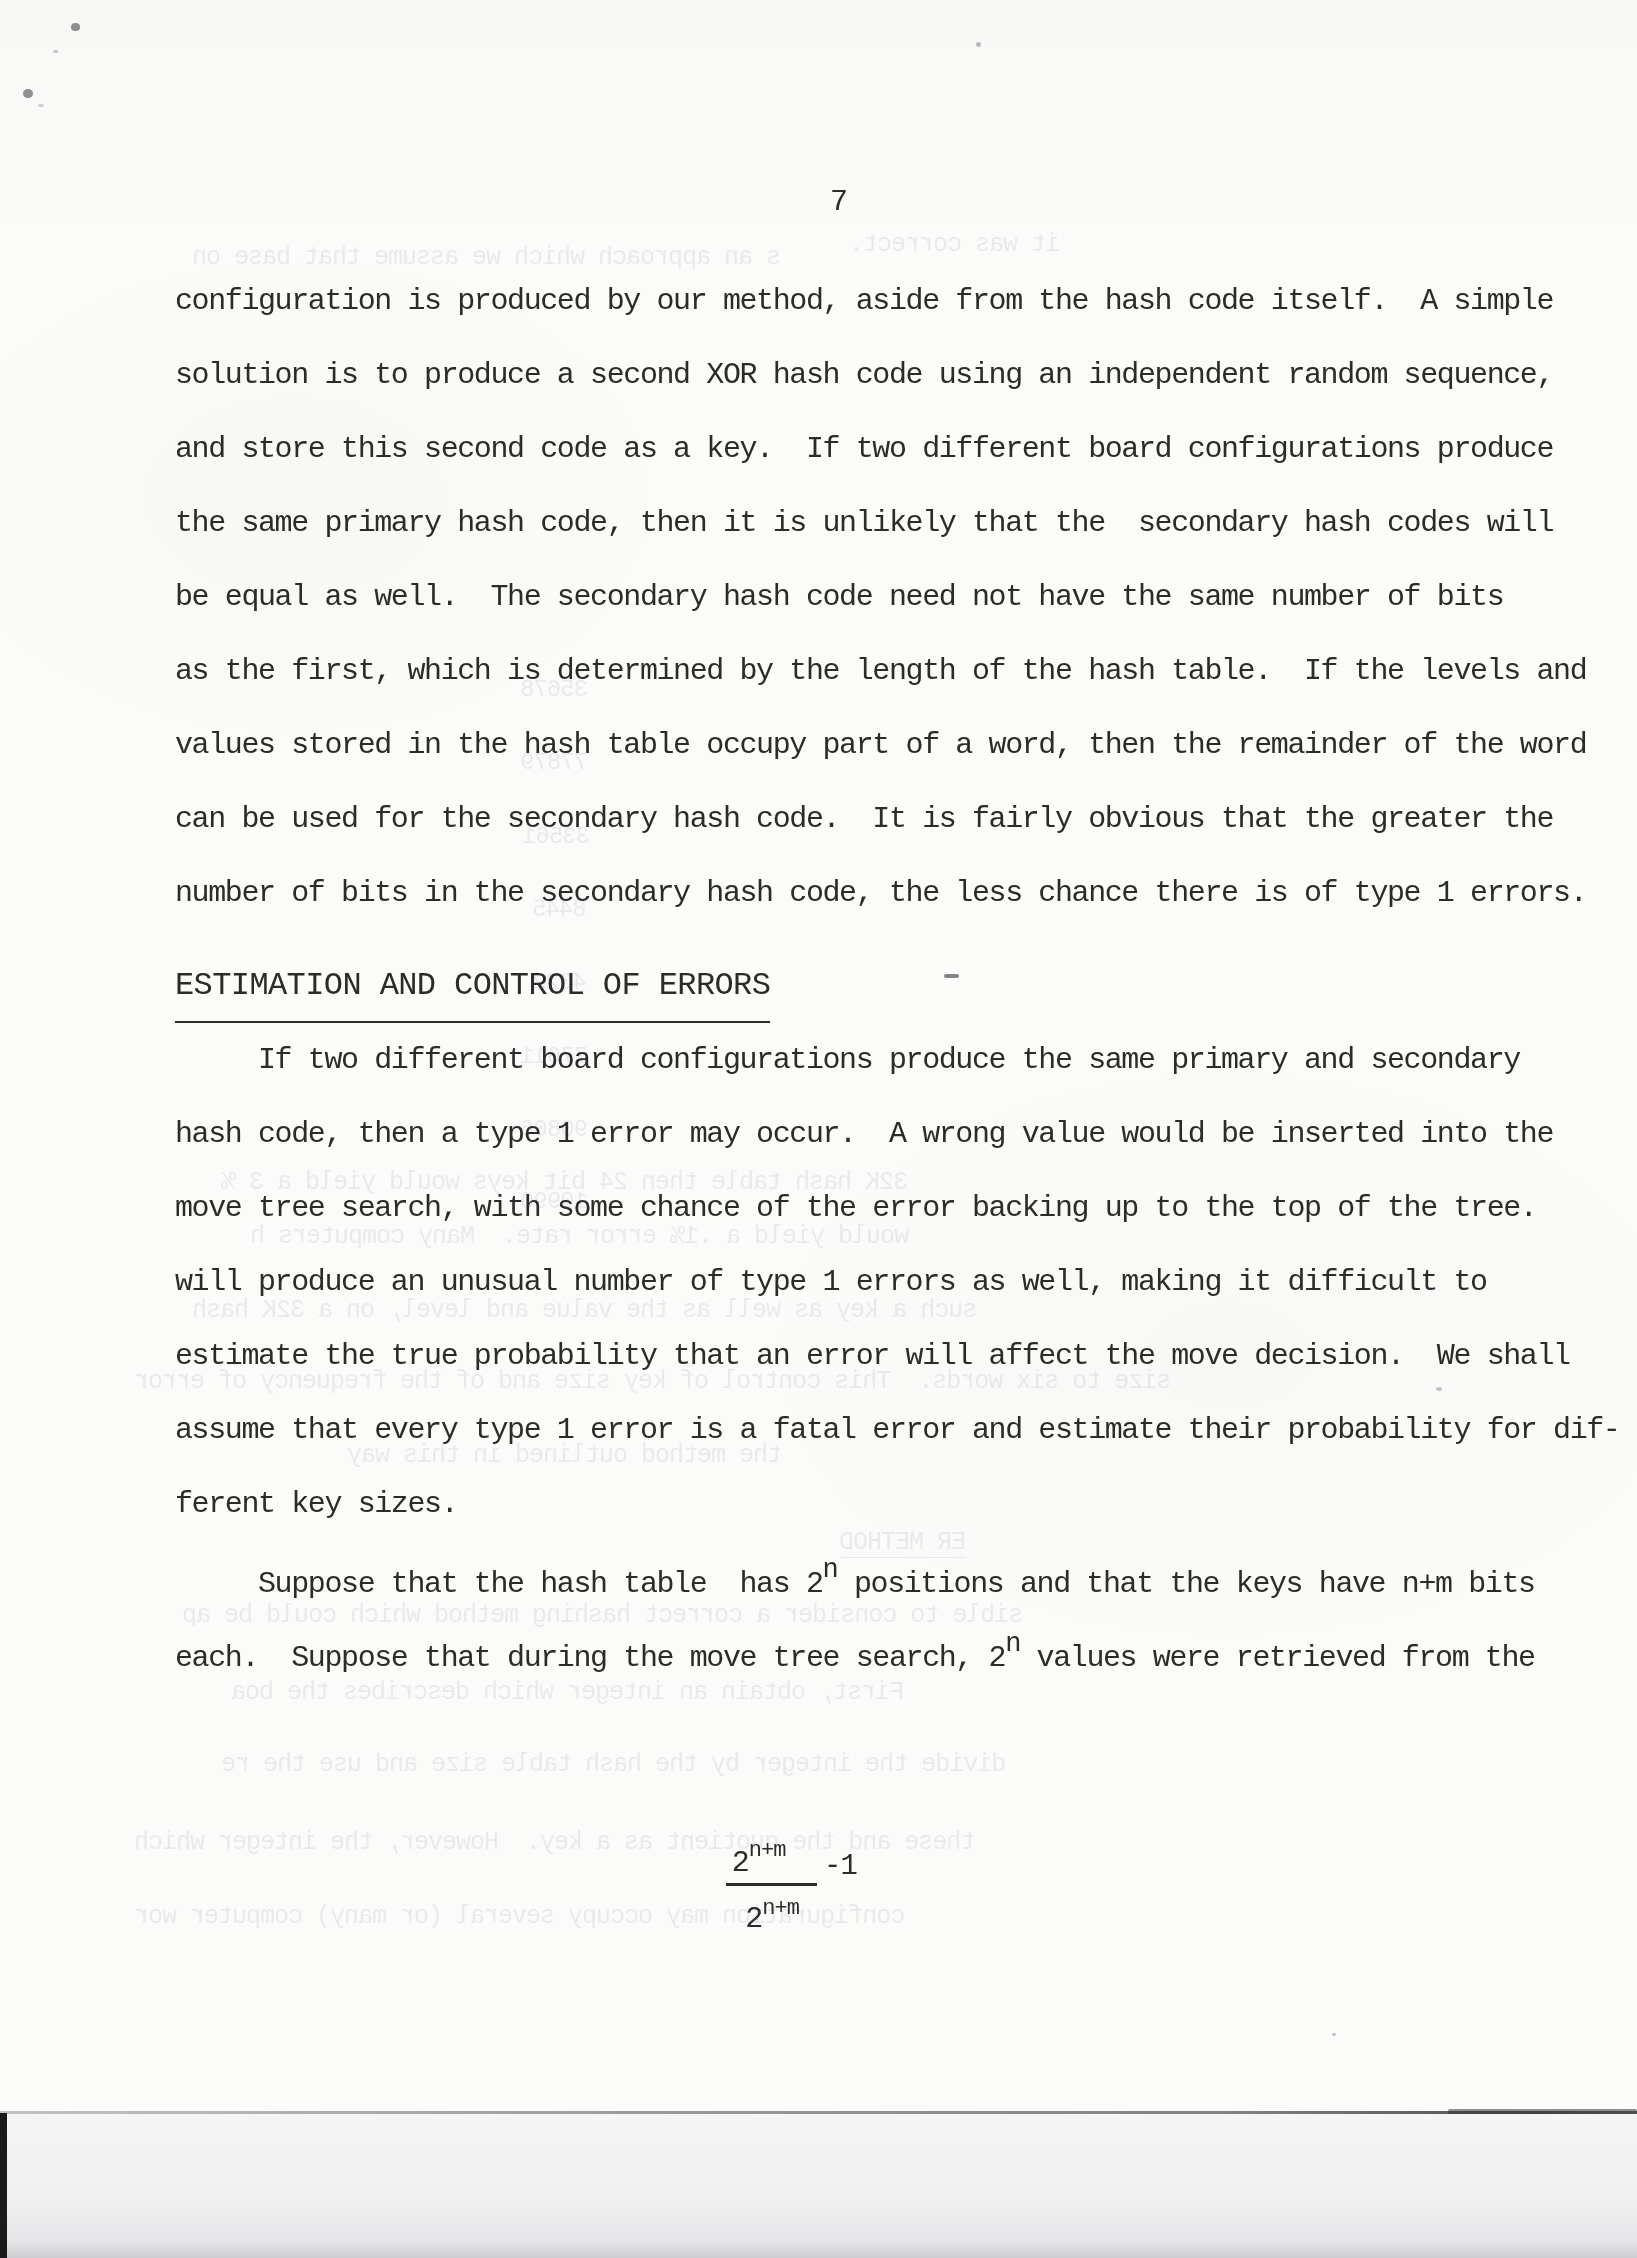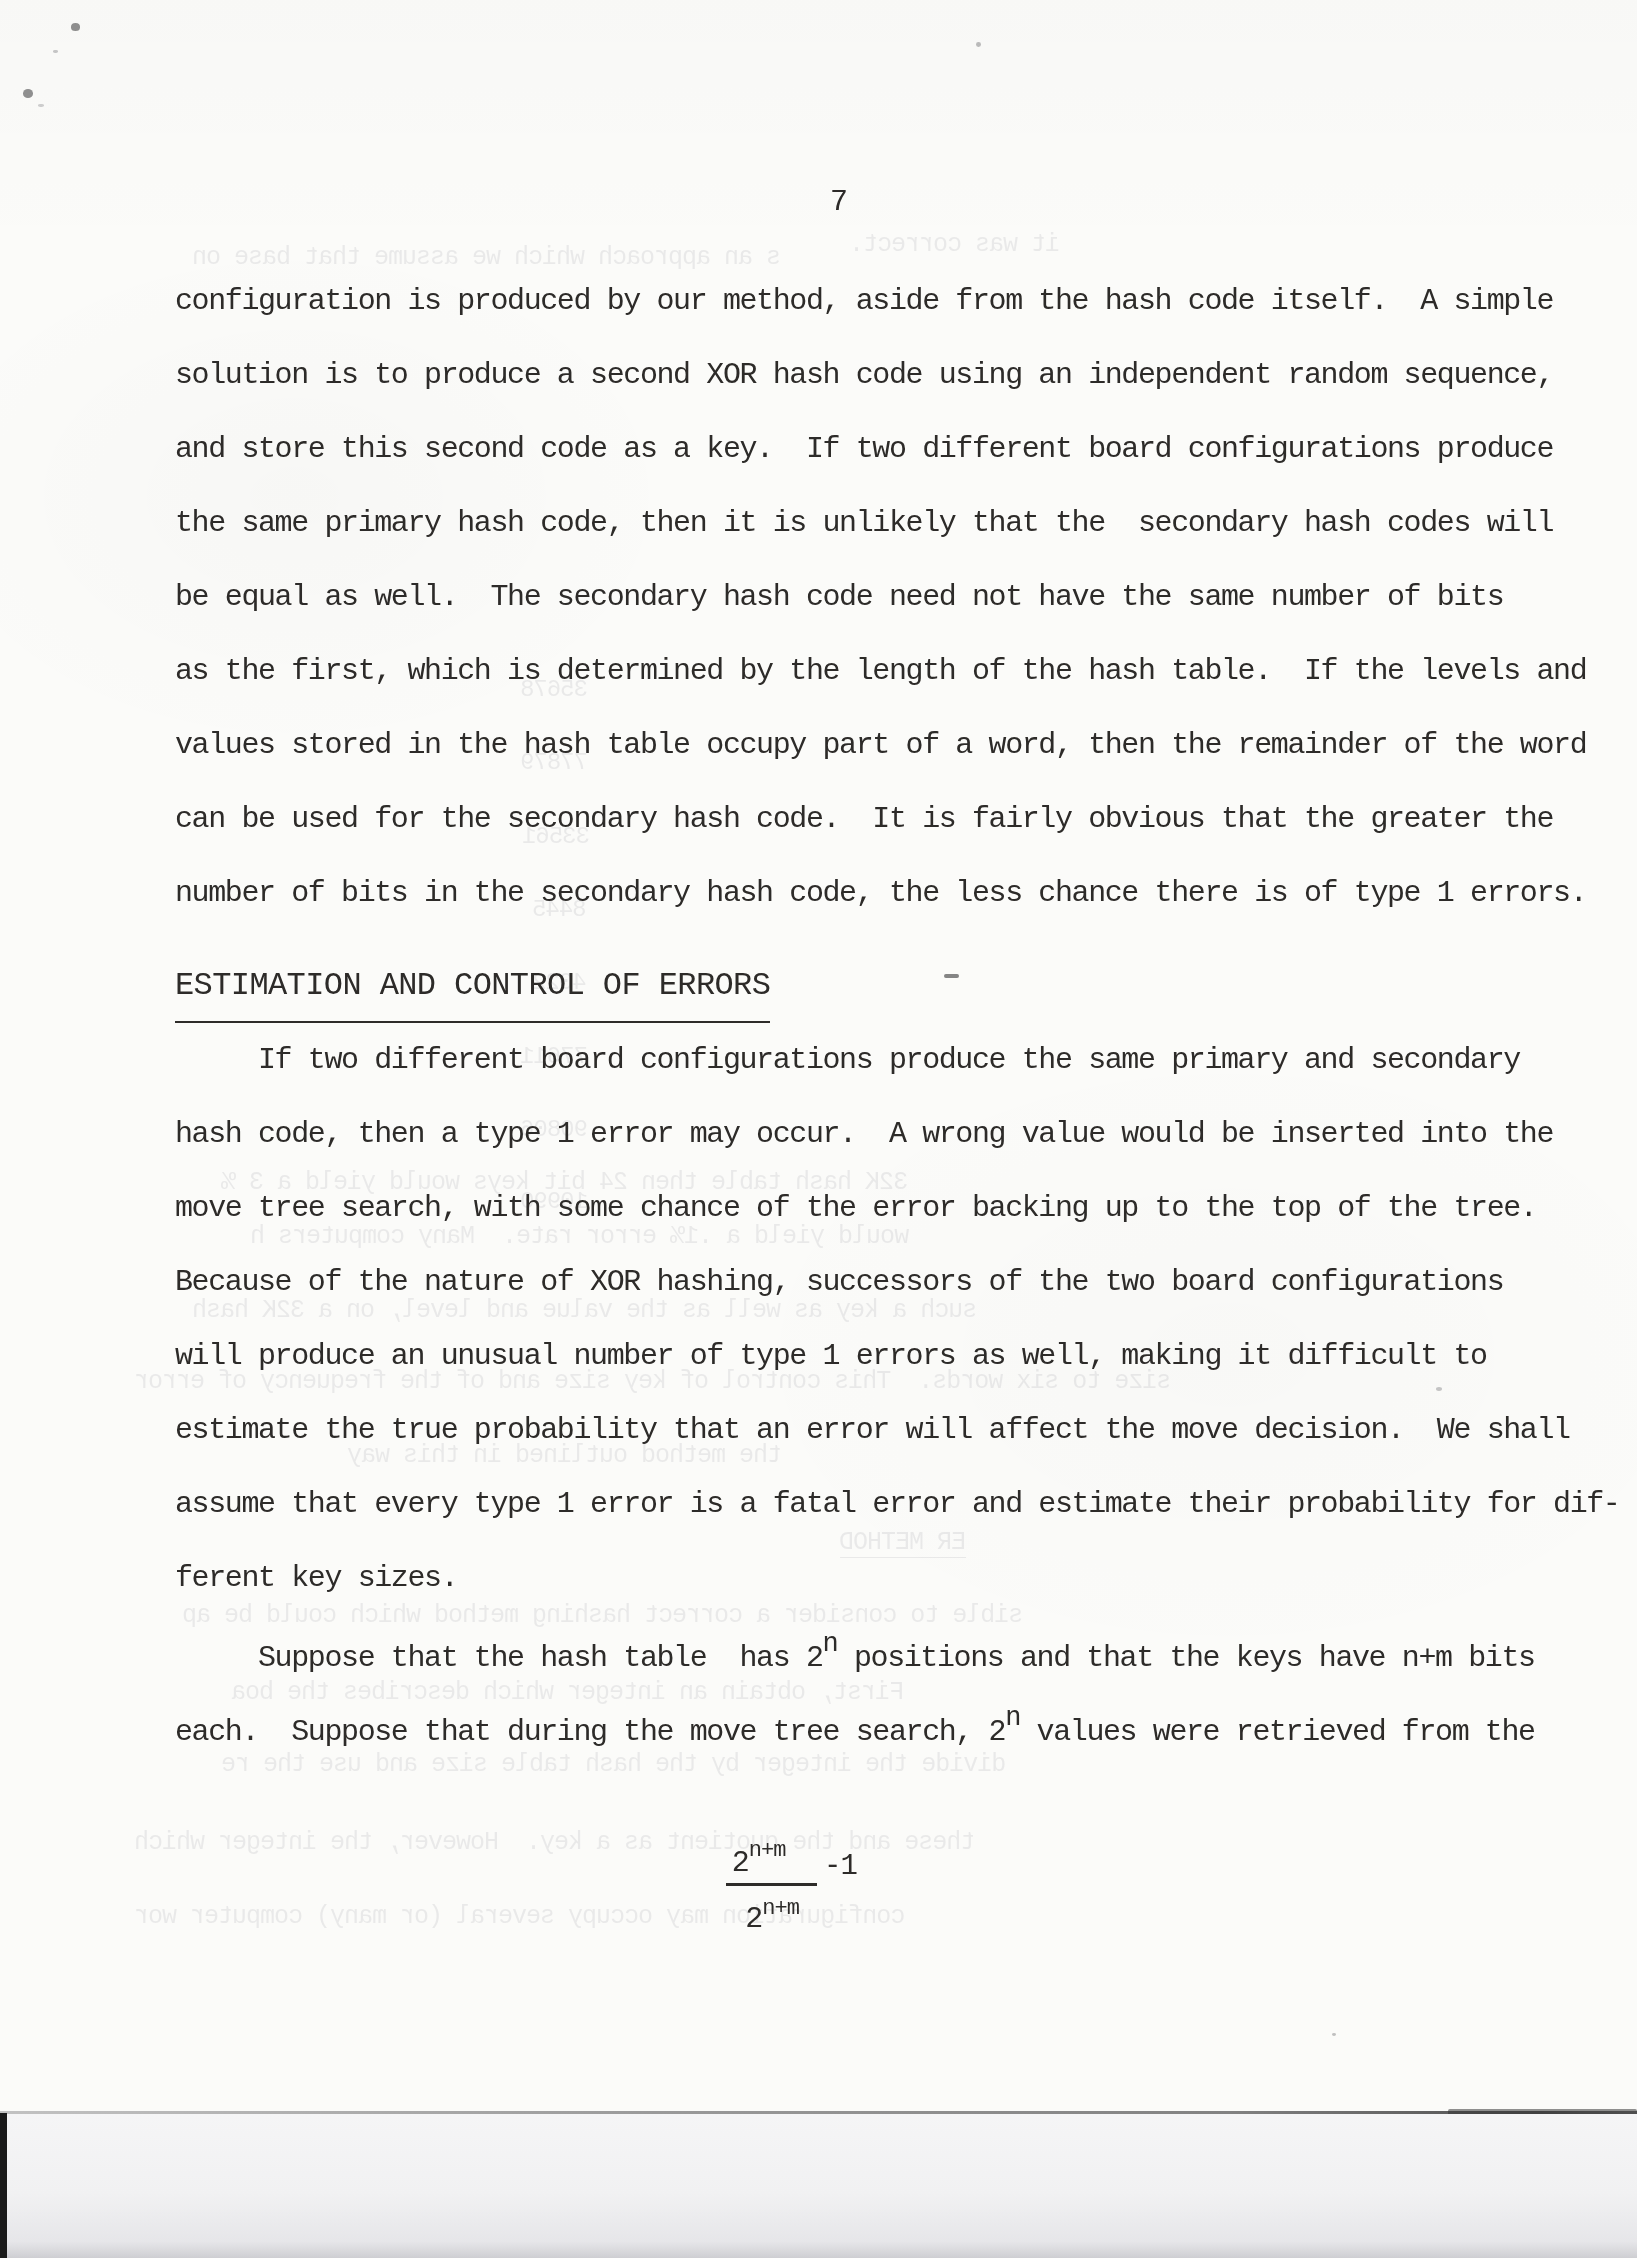--- a/index.html
+++ b/index.html
@@ -120,21 +120,20 @@
     <div class="line">can be used for the secondary hash code.  It is fairly obvious that the greater the</div>
     <div class="line">number of bits in the secondary hash code, the less chance there is of type 1 errors.</div>
 
     <div class="spacer-a"></div>
 
     <div class="line"><span class="heading">ESTIMATION AND CONTROL OF ERRORS</span></div>
 
     <div class="line">     If two different board configurations produce the same primary and secondary</div>
     <div class="line">hash code, then a type 1 error may occur.  A wrong value would be inserted into the</div>
     <div class="line">move tree search, with some chance of the error backing up to the top of the tree.</div>
-    <div class="line">Because of the nature of XOR hashing, successors of the two board configurations</div>
     <div class="line">will produce an unusual number of type 1 errors as well, making it difficult to</div>
     <div class="line">estimate the true probability that an error will affect the move decision.  We shall</div>
     <div class="line">assume that every type 1 error is a fatal error and estimate their probability for dif-</div>
     <div class="line">ferent key sizes.</div>
 
     <div class="spacer-b"></div>
 
     <div class="line"><span>     Suppose that the hash table  has 2</span><span class="sup">n</span><span> positions and that the keys have n+m bits</span></div>
     <div class="line"><span>each.  Suppose that during the move tree search, 2</span><span class="sup">n</span><span> values were retrieved from the</span></div>
   </div>

